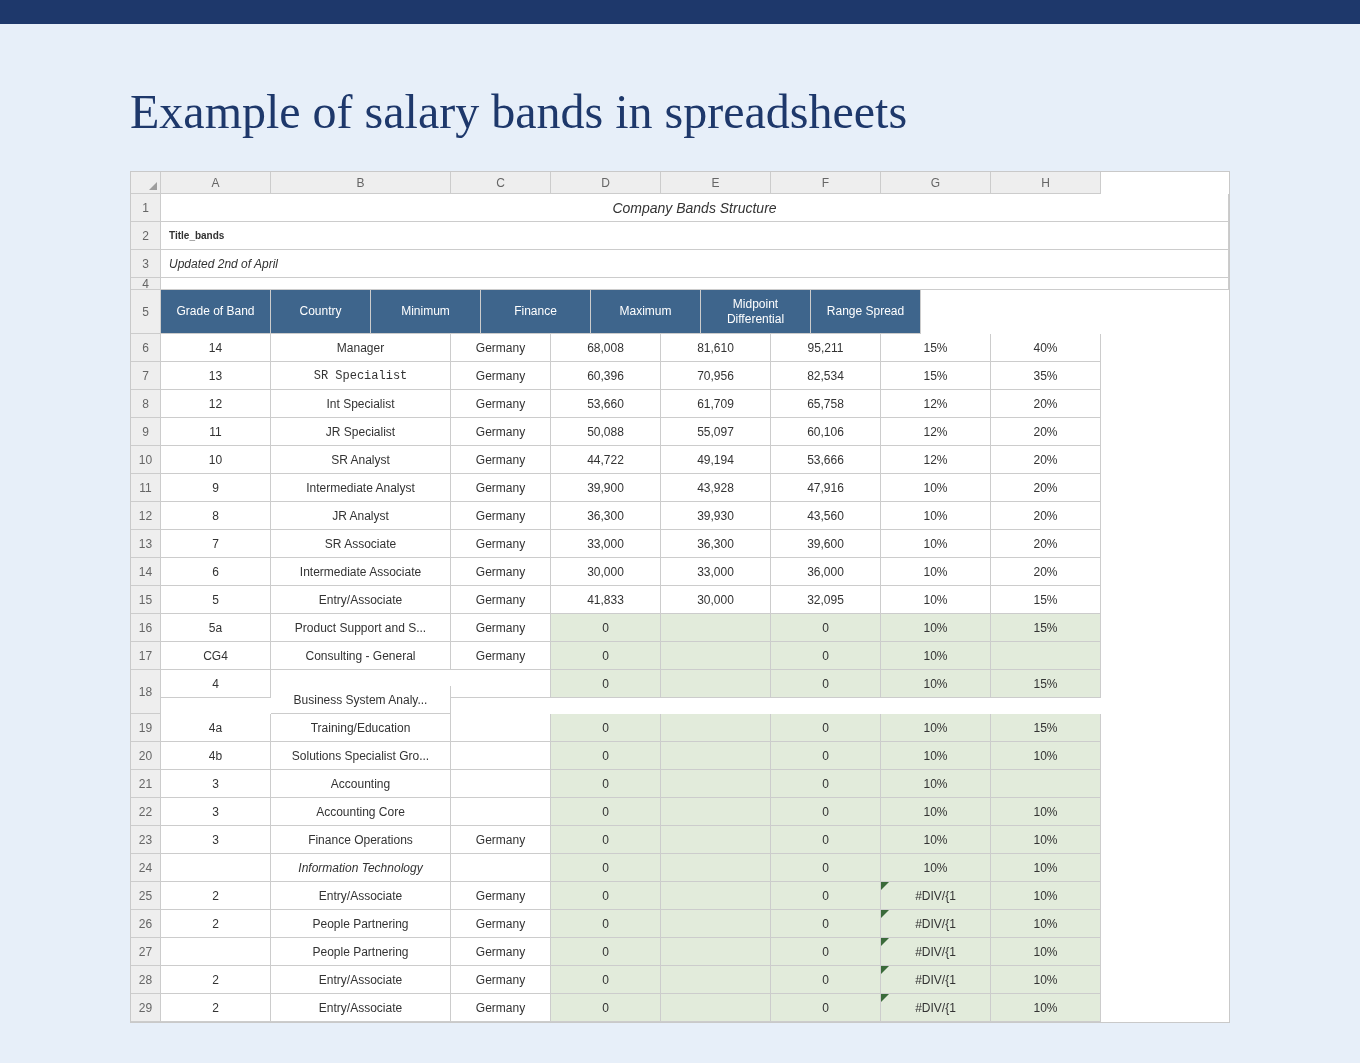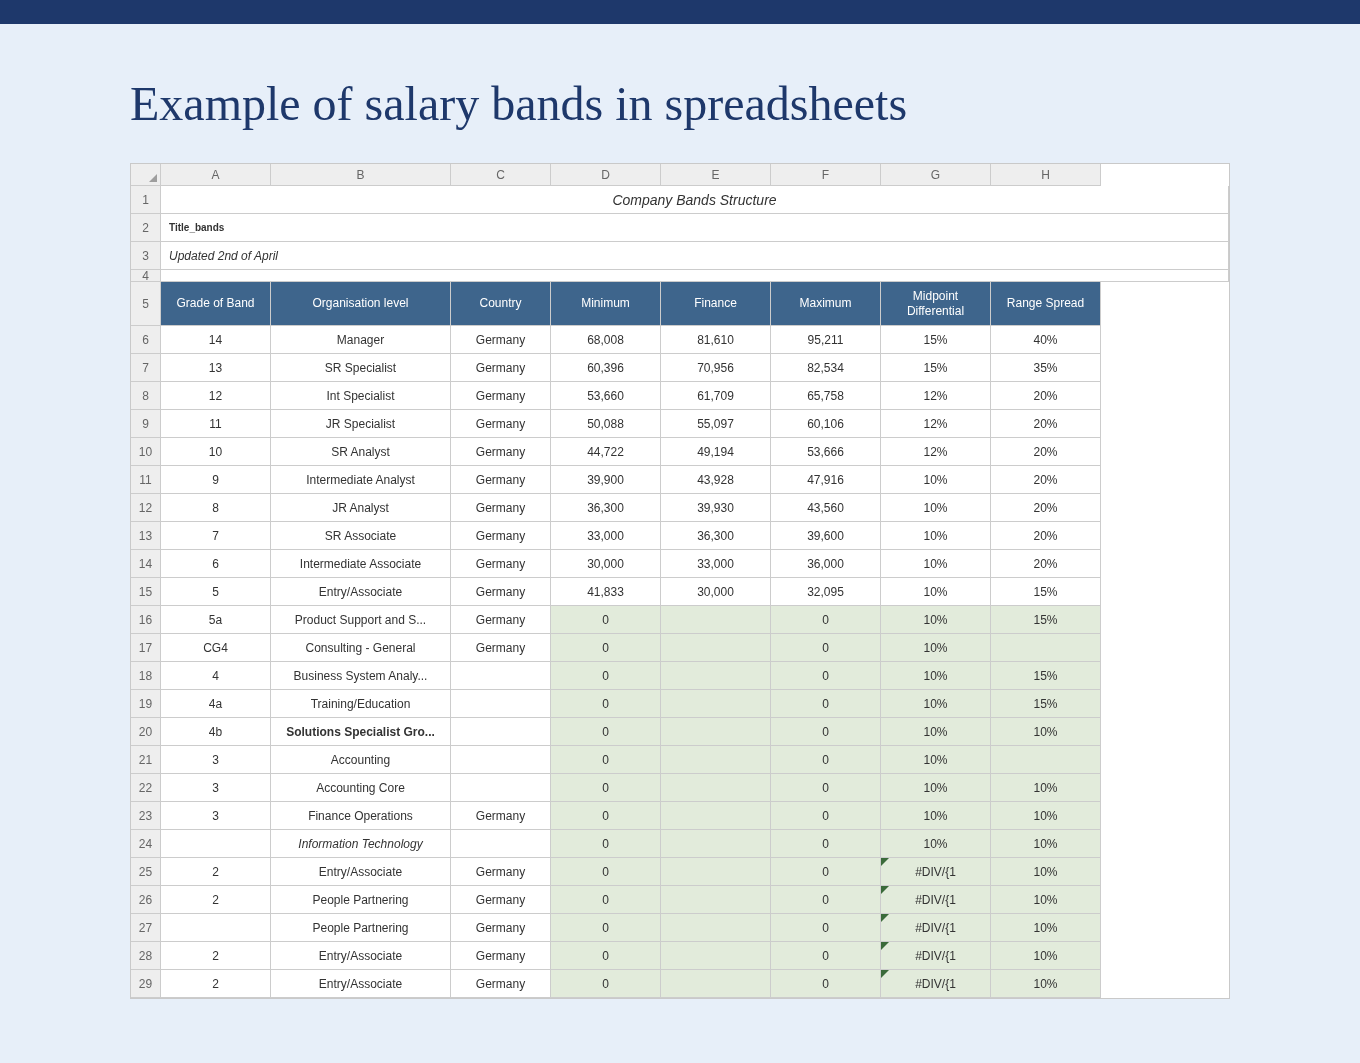--- a/index.html
+++ b/index.html
@@ -8,21 +8,21 @@
     width:1360px; height:1063px;
     background:#e7eff9;
     font-family: Arial, Helvetica, sans-serif;
     color:#333;
   }
   .stripe { background:#1e386b; height:24px; width:100%; }
   .content { padding: 40px 130px 0 130px; }
   h1.page-title {
     font-family: Georgia, "Times New Roman", serif;
     font-size:48px; font-weight:400; color:#1e386b;
-    margin:12px 0 32px 0;
+    margin:20px 0 32px 0;
   }
   .sheet {
     background:#fff;
     border:1px solid #c9c9c9;
   }
   .row { display:flex; }
   .rownum {
     width:30px; min-width:30px;
     background:#eee; color:#666;
     font-size:12px; display:flex; align-items:center; justify-content:center;
@@ -101,21 +101,20 @@
       <div class="cell r-span" style="width:940px">Updated 2nd of April</div>
     </div>
     <div class="row r4">
       <div class="rownum">4</div>
       <div class="cell r-span" style="width:940px"></div>
     </div>
 
     <div class="row r5">
       <div class="rownum">5</div>
       <div class="cell hdr c-A">Grade of Band</div>
-      <div class="cell hdr c-B">Organisation level</div>
       <div class="cell hdr c-C">Country</div>
       <div class="cell hdr c-D">Minimum</div>
       <div class="cell hdr c-E">Finance</div>
       <div class="cell hdr c-F">Maximum</div>
       <div class="cell hdr c-G">Midpoint Differential</div>
       <div class="cell hdr c-H">Range Spread</div>
     </div>
 
     <div id="data-rows">
         <div class="row">
@@ -125,21 +124,21 @@
           <div class="cell c-C center">Germany</div>
           <div class="cell c-D center">68,008</div>
           <div class="cell c-E center">81,610</div>
           <div class="cell c-F center">95,211</div>
           <div class="cell c-G center">15%</div>
           <div class="cell c-H center">40%</div>
         </div>
         <div class="row">
           <div class="rownum">7</div>
           <div class="cell c-A center">13</div>
-          <div class="cell c-B" style="justify-content: center;">SR Specialist</div>
+          <div class="cell c-B" style="justify-content: center; font-family: Liberation Mono, monospace;">SR Specialist</div>
           <div class="cell c-C center">Germany</div>
           <div class="cell c-D center">60,396</div>
           <div class="cell c-E center">70,956</div>
           <div class="cell c-F center">82,534</div>
           <div class="cell c-G center">15%</div>
           <div class="cell c-H center">35%</div>
         </div>
         <div class="row">
           <div class="rownum">8</div>
           <div class="cell c-A center">12</div>
@@ -246,21 +245,21 @@
           <div class="cell c-C center">Germany</div>
           <div class="cell c-D center d-alt">0</div>
           <div class="cell c-E center d-alt"></div>
           <div class="cell c-F center d-alt">0</div>
           <div class="cell c-G center d-alt">10%</div>
           <div class="cell c-H center d-alt"></div>
         </div>
         <div class="row">
           <div class="rownum">18</div>
           <div class="cell c-A center">4</div>
-          <div class="cell c-B" style="justify-content: center;">Business System Analy...</div>
+          <div class="cell c-B" style="justify-content: center; margin-top: 16px;">Business System Analy...</div>
           <div class="cell c-C center"></div>
           <div class="cell c-D center d-alt">0</div>
           <div class="cell c-E center d-alt"></div>
           <div class="cell c-F center d-alt">0</div>
           <div class="cell c-G center d-alt">10%</div>
           <div class="cell c-H center d-alt">15%</div>
         </div>
         <div class="row">
           <div class="rownum">19</div>
           <div class="cell c-A center">4a</div>
@@ -268,21 +267,21 @@
           <div class="cell c-C center"></div>
           <div class="cell c-D center d-alt">0</div>
           <div class="cell c-E center d-alt"></div>
           <div class="cell c-F center d-alt">0</div>
           <div class="cell c-G center d-alt">10%</div>
           <div class="cell c-H center d-alt">15%</div>
         </div>
         <div class="row">
           <div class="rownum">20</div>
           <div class="cell c-A center">4b</div>
-          <div class="cell c-B" style="justify-content: center; font-weight: bold;">Solutions Specialist Gro...</div>
+          <div class="cell c-B" style="justify-content: center;">Solutions Specialist Gro...</div>
           <div class="cell c-C center"></div>
           <div class="cell c-D center d-alt">0</div>
           <div class="cell c-E center d-alt"></div>
           <div class="cell c-F center d-alt">0</div>
           <div class="cell c-G center d-alt">10%</div>
           <div class="cell c-H center d-alt">10%</div>
         </div>
         <div class="row">
           <div class="rownum">21</div>
           <div class="cell c-A center">3</div>

